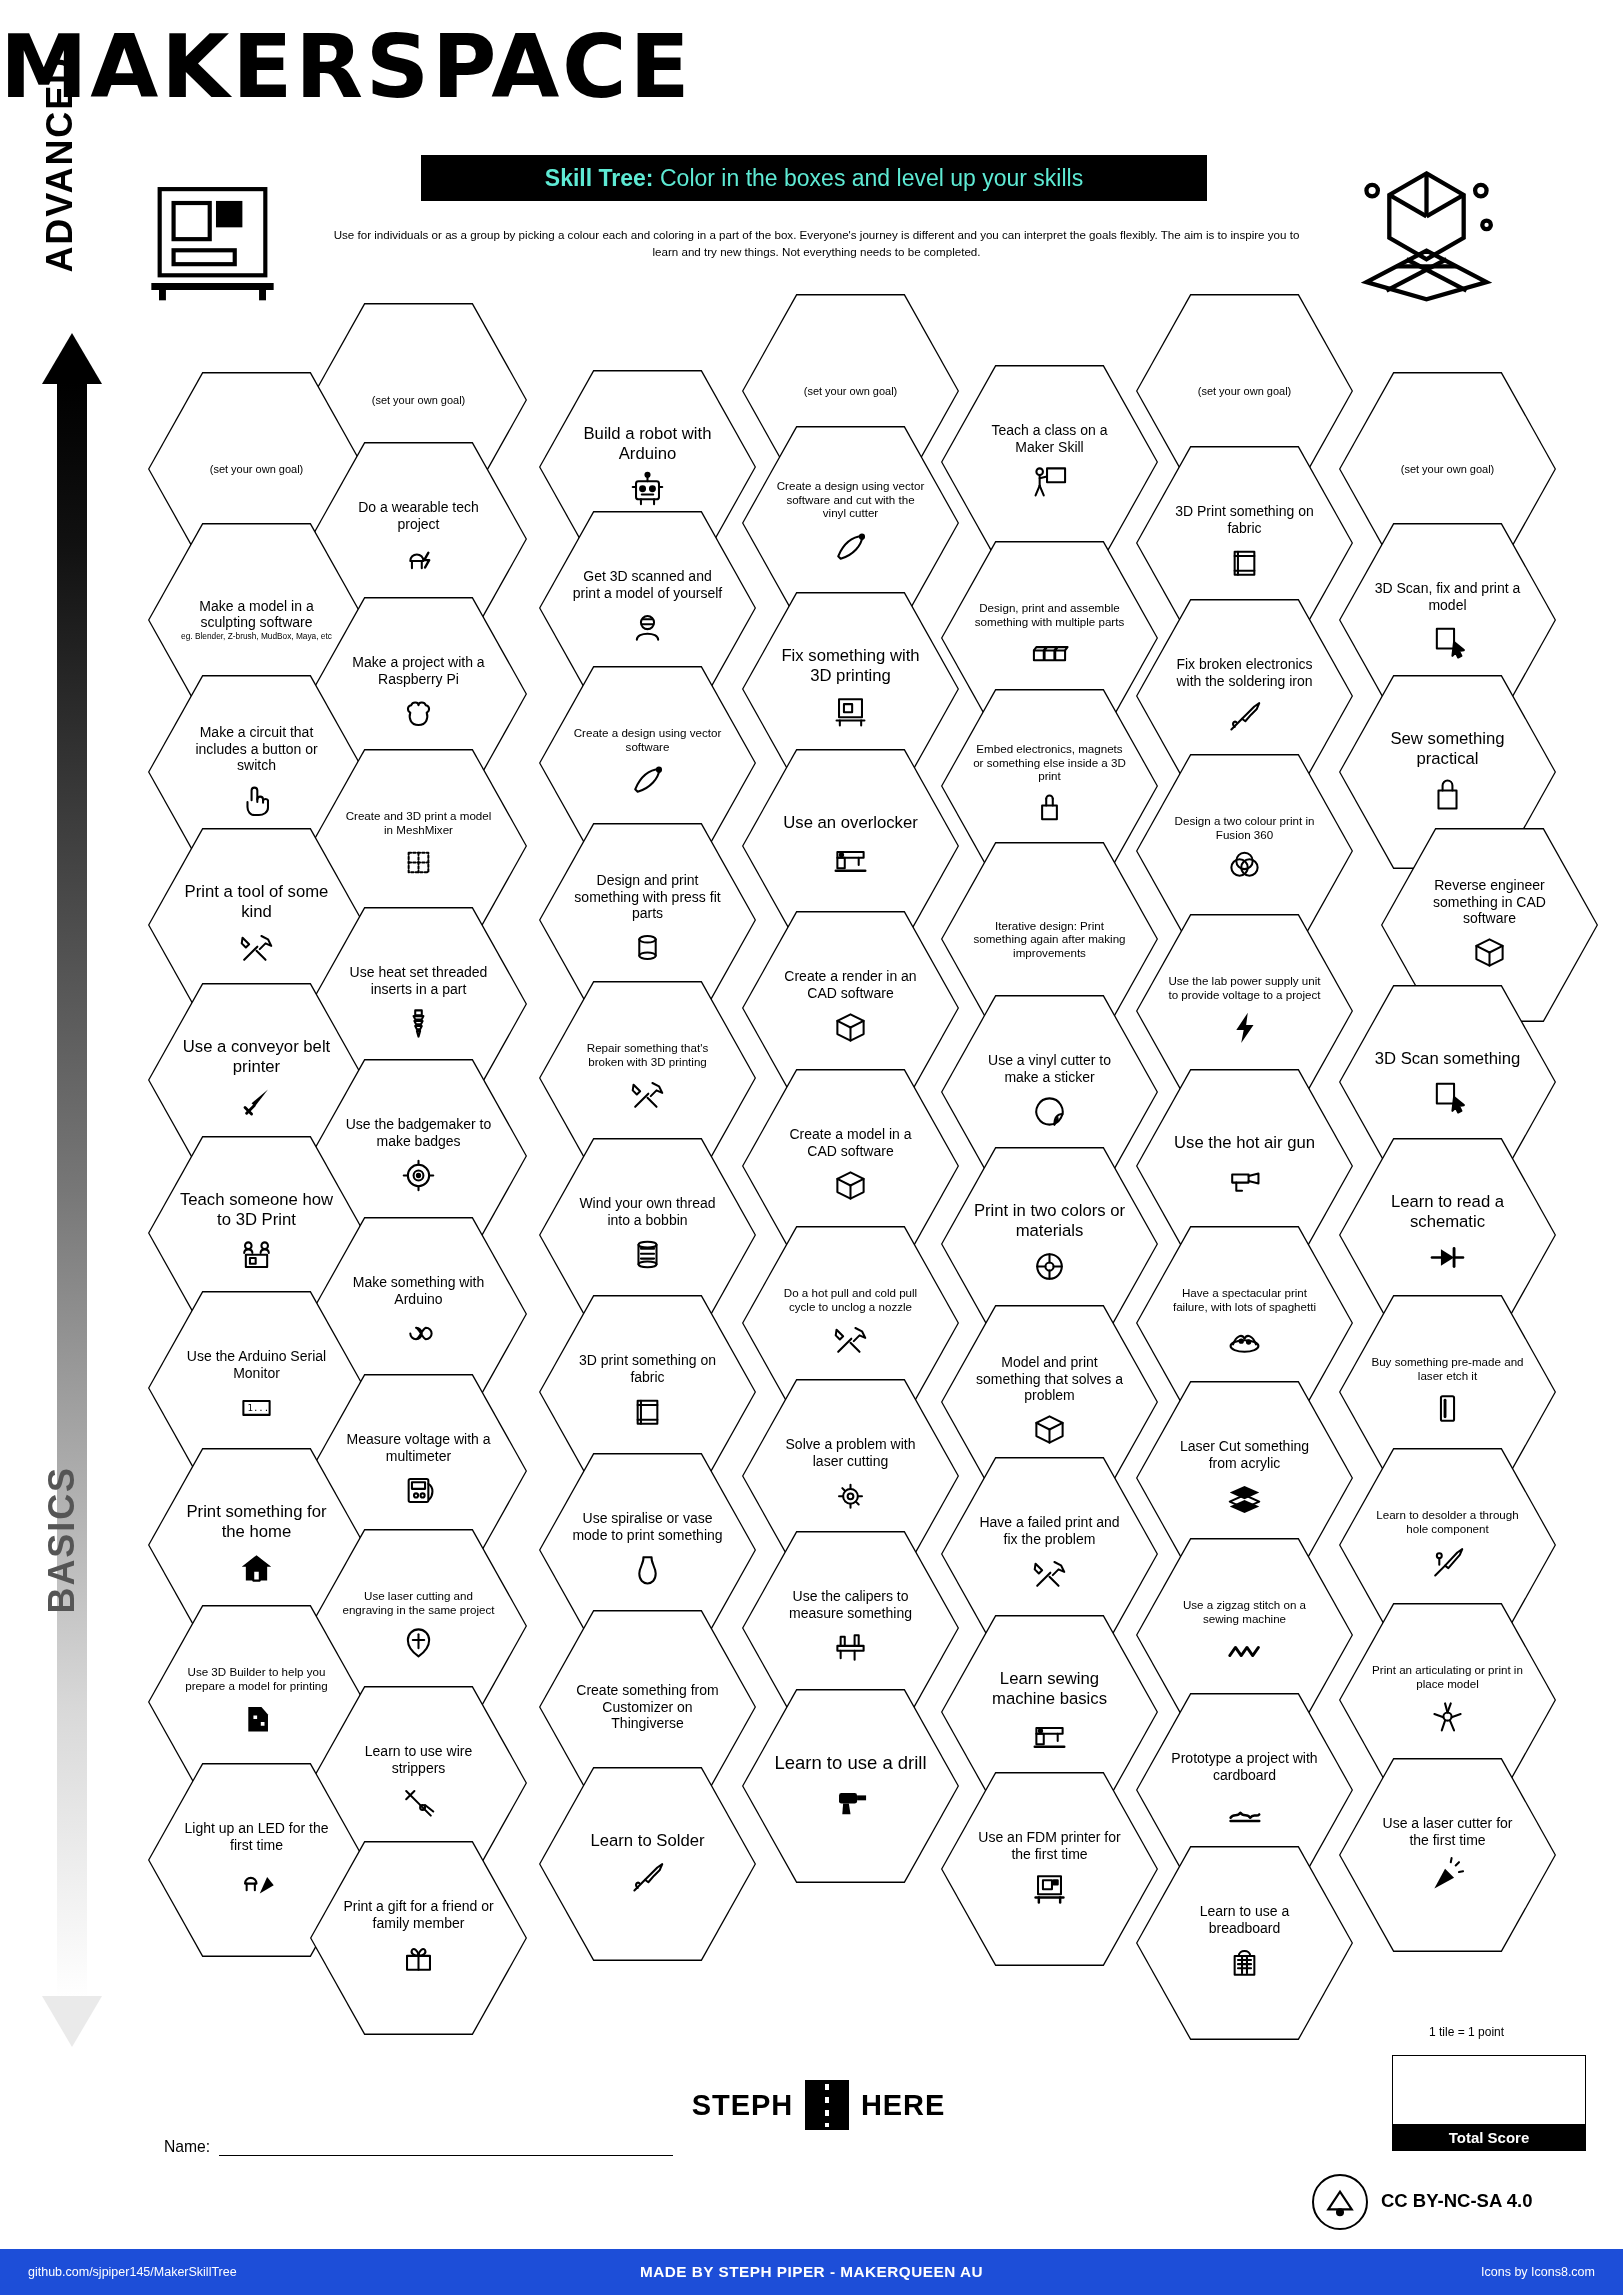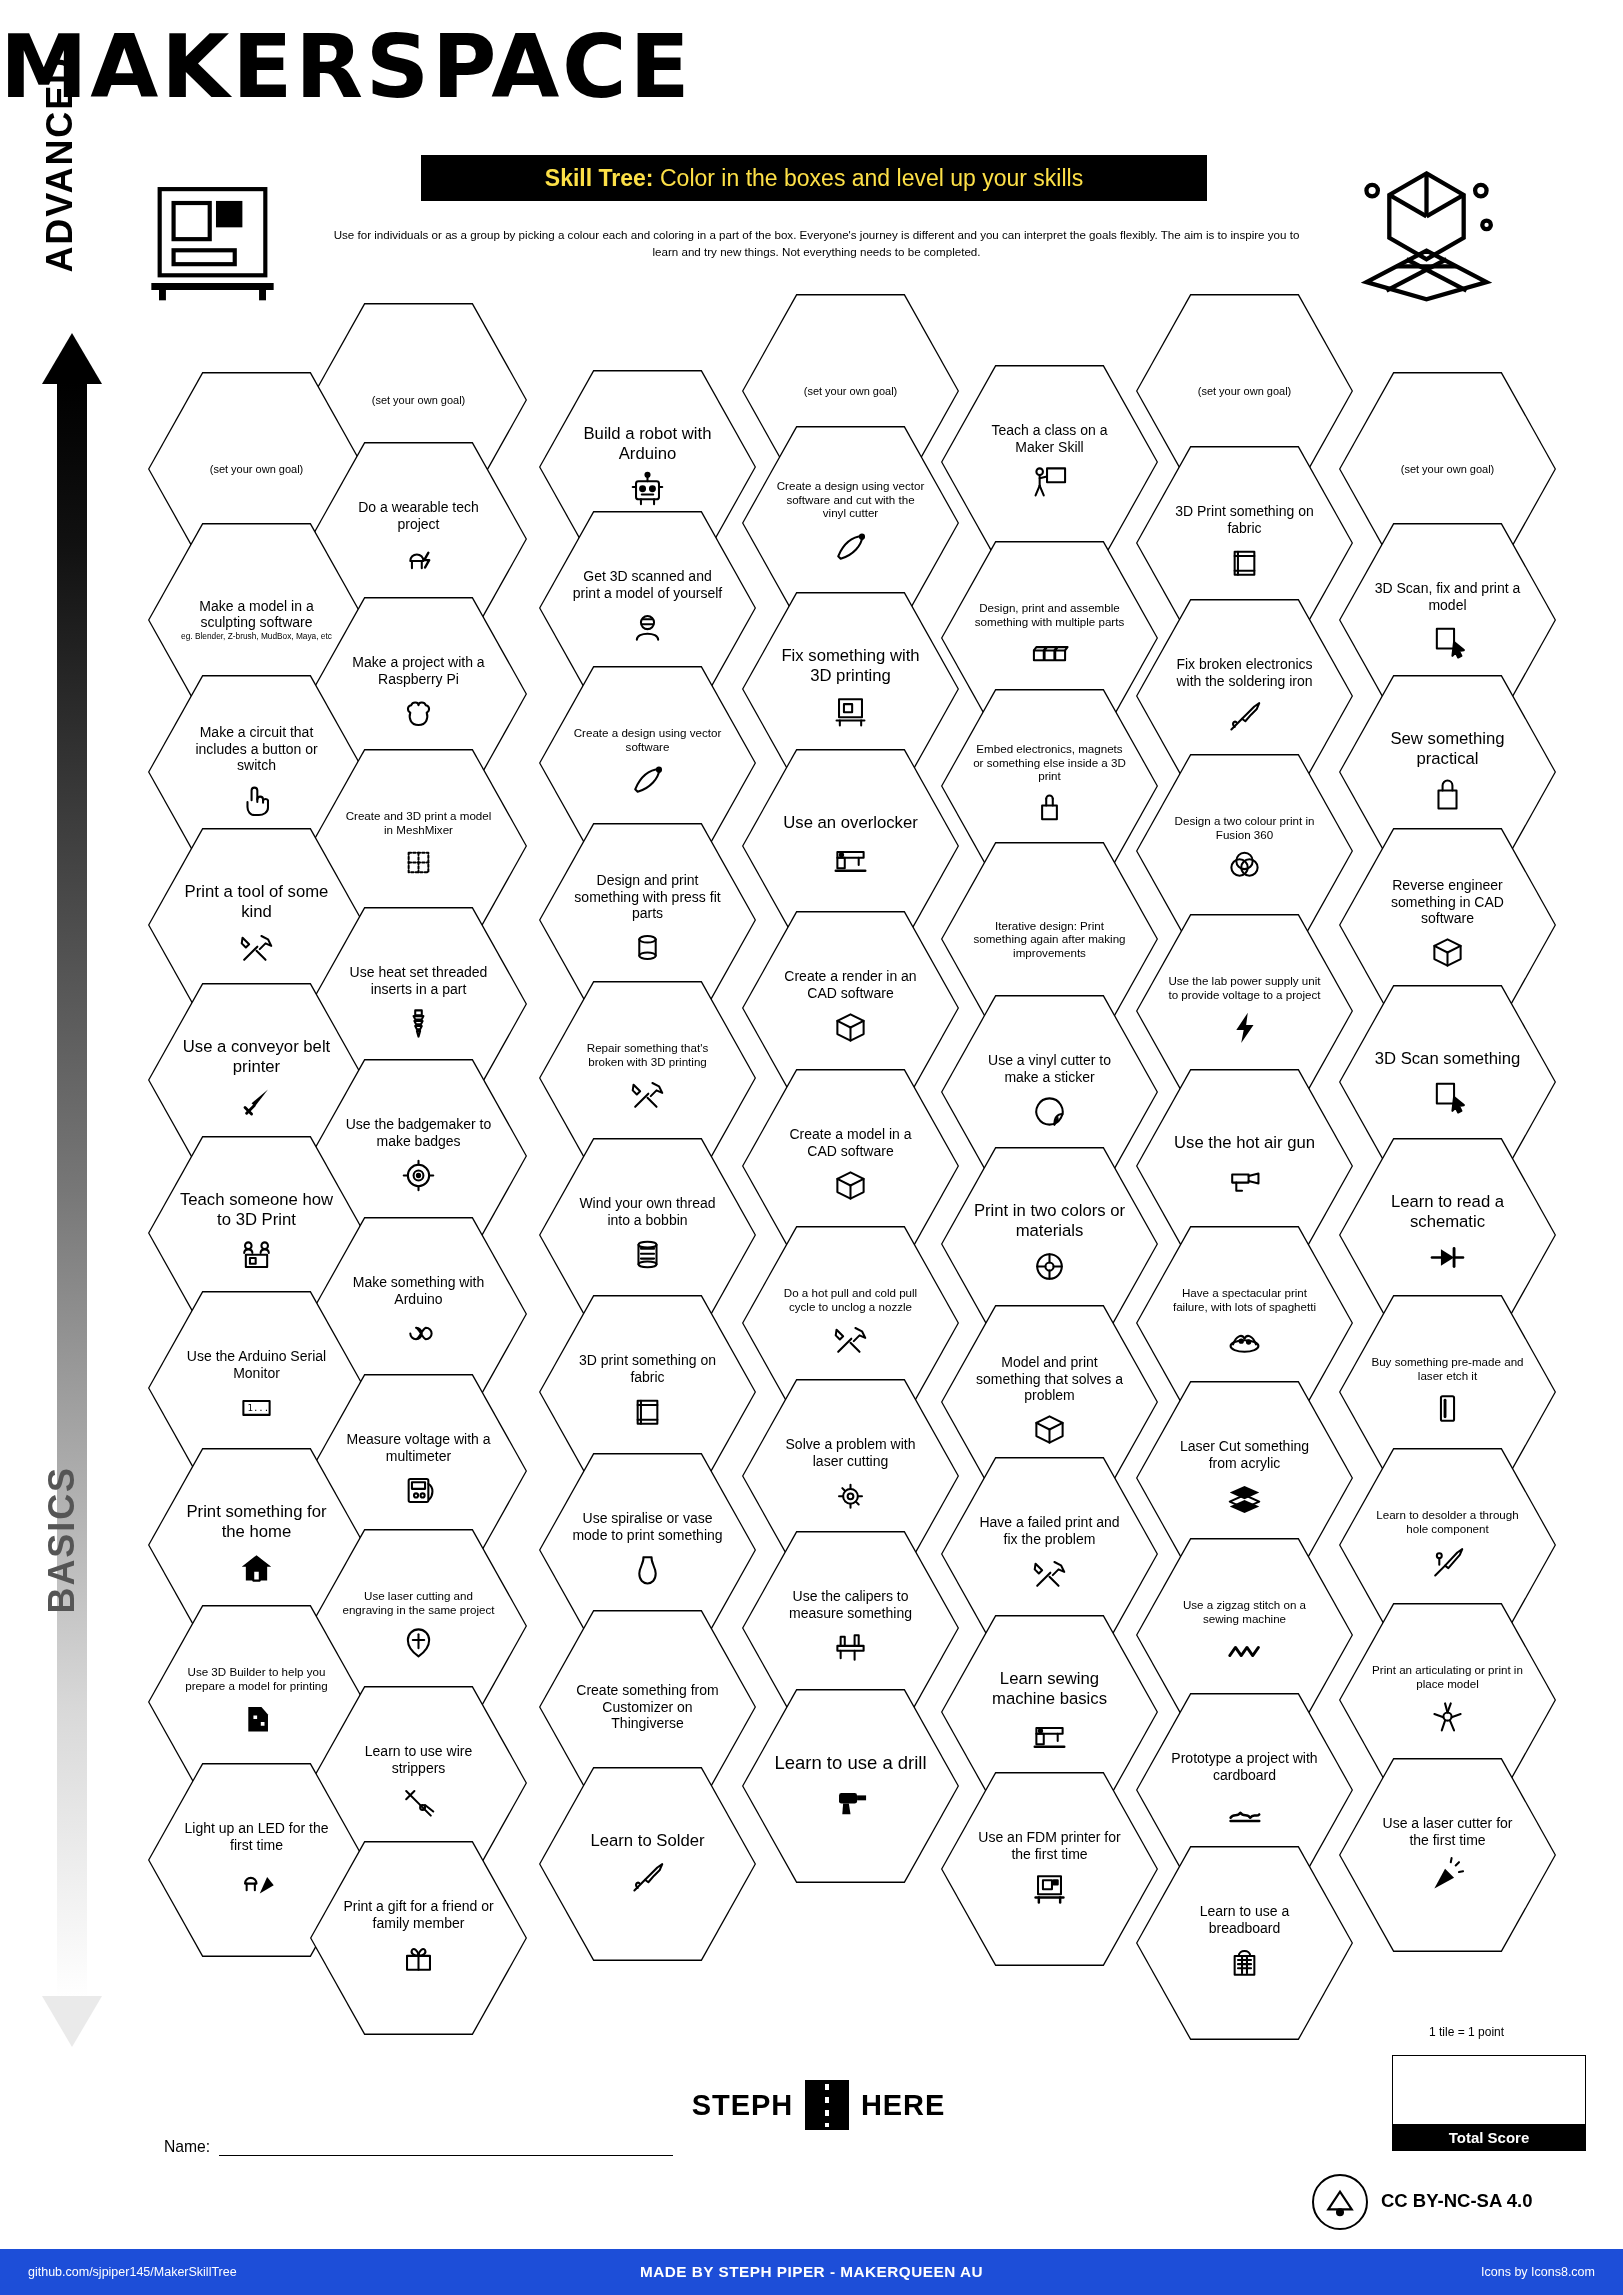--- a/index.html
+++ b/index.html
@@ -18,21 +18,21 @@
     position:absolute; left:0; top:23px; width:1623px;
     text-align:left;
     font-family:"DejaVu Sans", sans-serif;
     font-weight:bold;
     font-size:88px;
     letter-spacing:2.8px;
     line-height:1;
   }
   #subtitle-bar {
     position:absolute; left:421px; top:155px; width:786px; height:46px;
-    background:#000; color:#fde047;
+    background:#000; color:#5eead4;
     display:flex; align-items:center; justify-content:center;
     font-size:23px;
   }
   #subtitle-bar .st-strong { font-weight:bold; margin-right:6.5px; }
   #intro {
     position:absolute; left:333px; top:227px; width:967px;
     text-align:center; font-size:11.6px; line-height:1.45;
   }
   
   #printer-icon { position:absolute; left:143px; top:176px; width:139px; height:143px; }
@@ -497,21 +497,21 @@
           </svg>
         </div>
       </div>
     </div>
     <div class="hexwrap" style="width: 217px; height: 194px; left: 941px; top: 842px;">
       <div class="shape"></div>
       <div class="inner">
         <div class="hex-label sm">Iterative design: Print something again after making improvements</div>
       </div>
     </div>
-    <div class="hexwrap" style="width: 217px; height: 194px; left: 1339px; top: 828px;">
+    <div class="hexwrap" style="width: 217px; height: 194px; left: 1381px; top: 828px;">
       <div class="shape"></div>
       <div class="inner">
         <div class="hex-label">Reverse engineer something in CAD software</div>
         <div class="hex-icon">
           <svg viewBox="0 0 100 100" width="41" height="41" fill="none" stroke="#000" stroke-width="5" stroke-linecap="round" stroke-linejoin="round">
             <polygon points="50,18 82,34 82,66 50,82 18,66 18,34"></polygon>
             <polyline points="18,34 50,50 82,34"></polyline>
             <line x1="50" y1="50" x2="50" y2="82"></line>
           </svg>
         </div>

